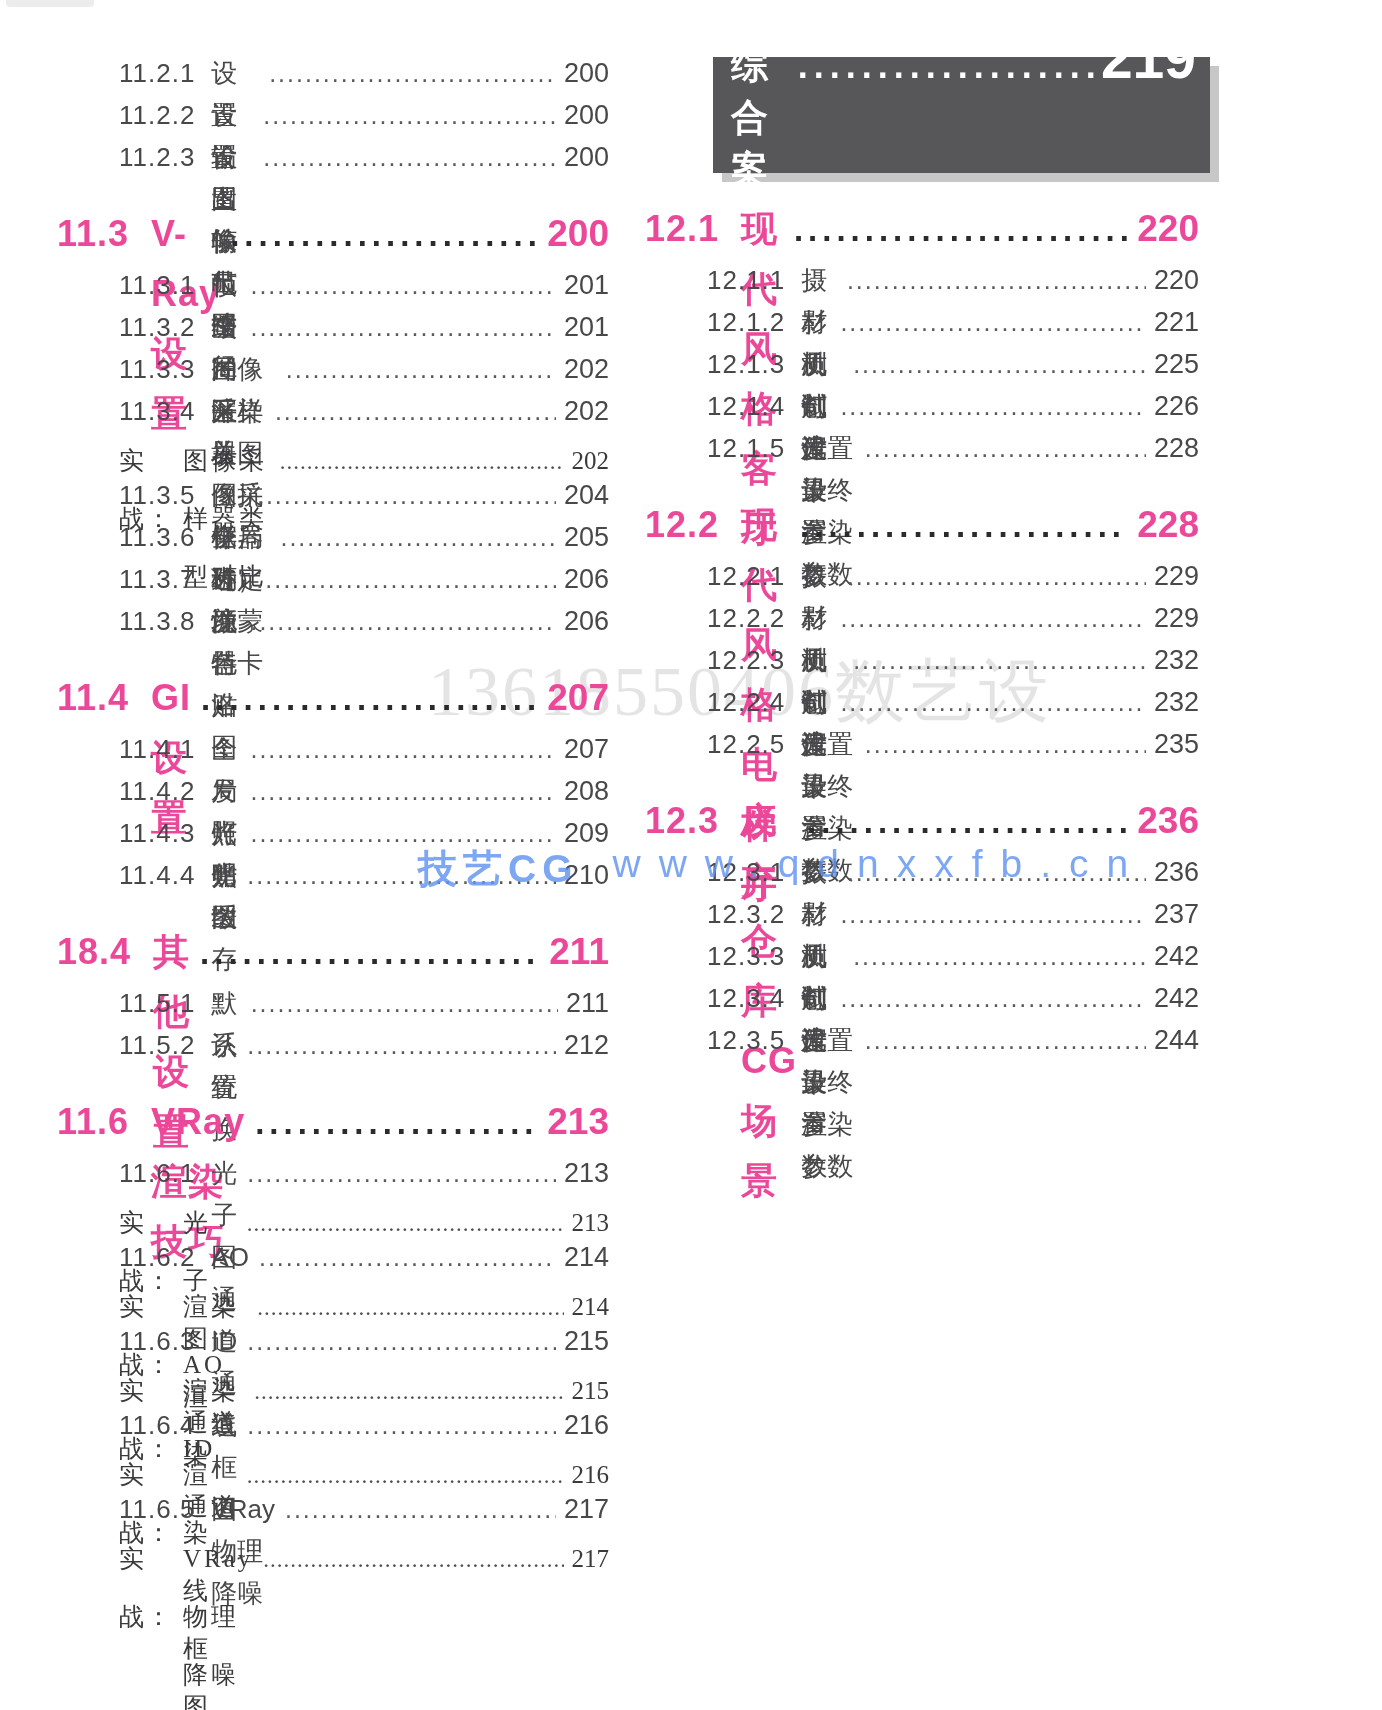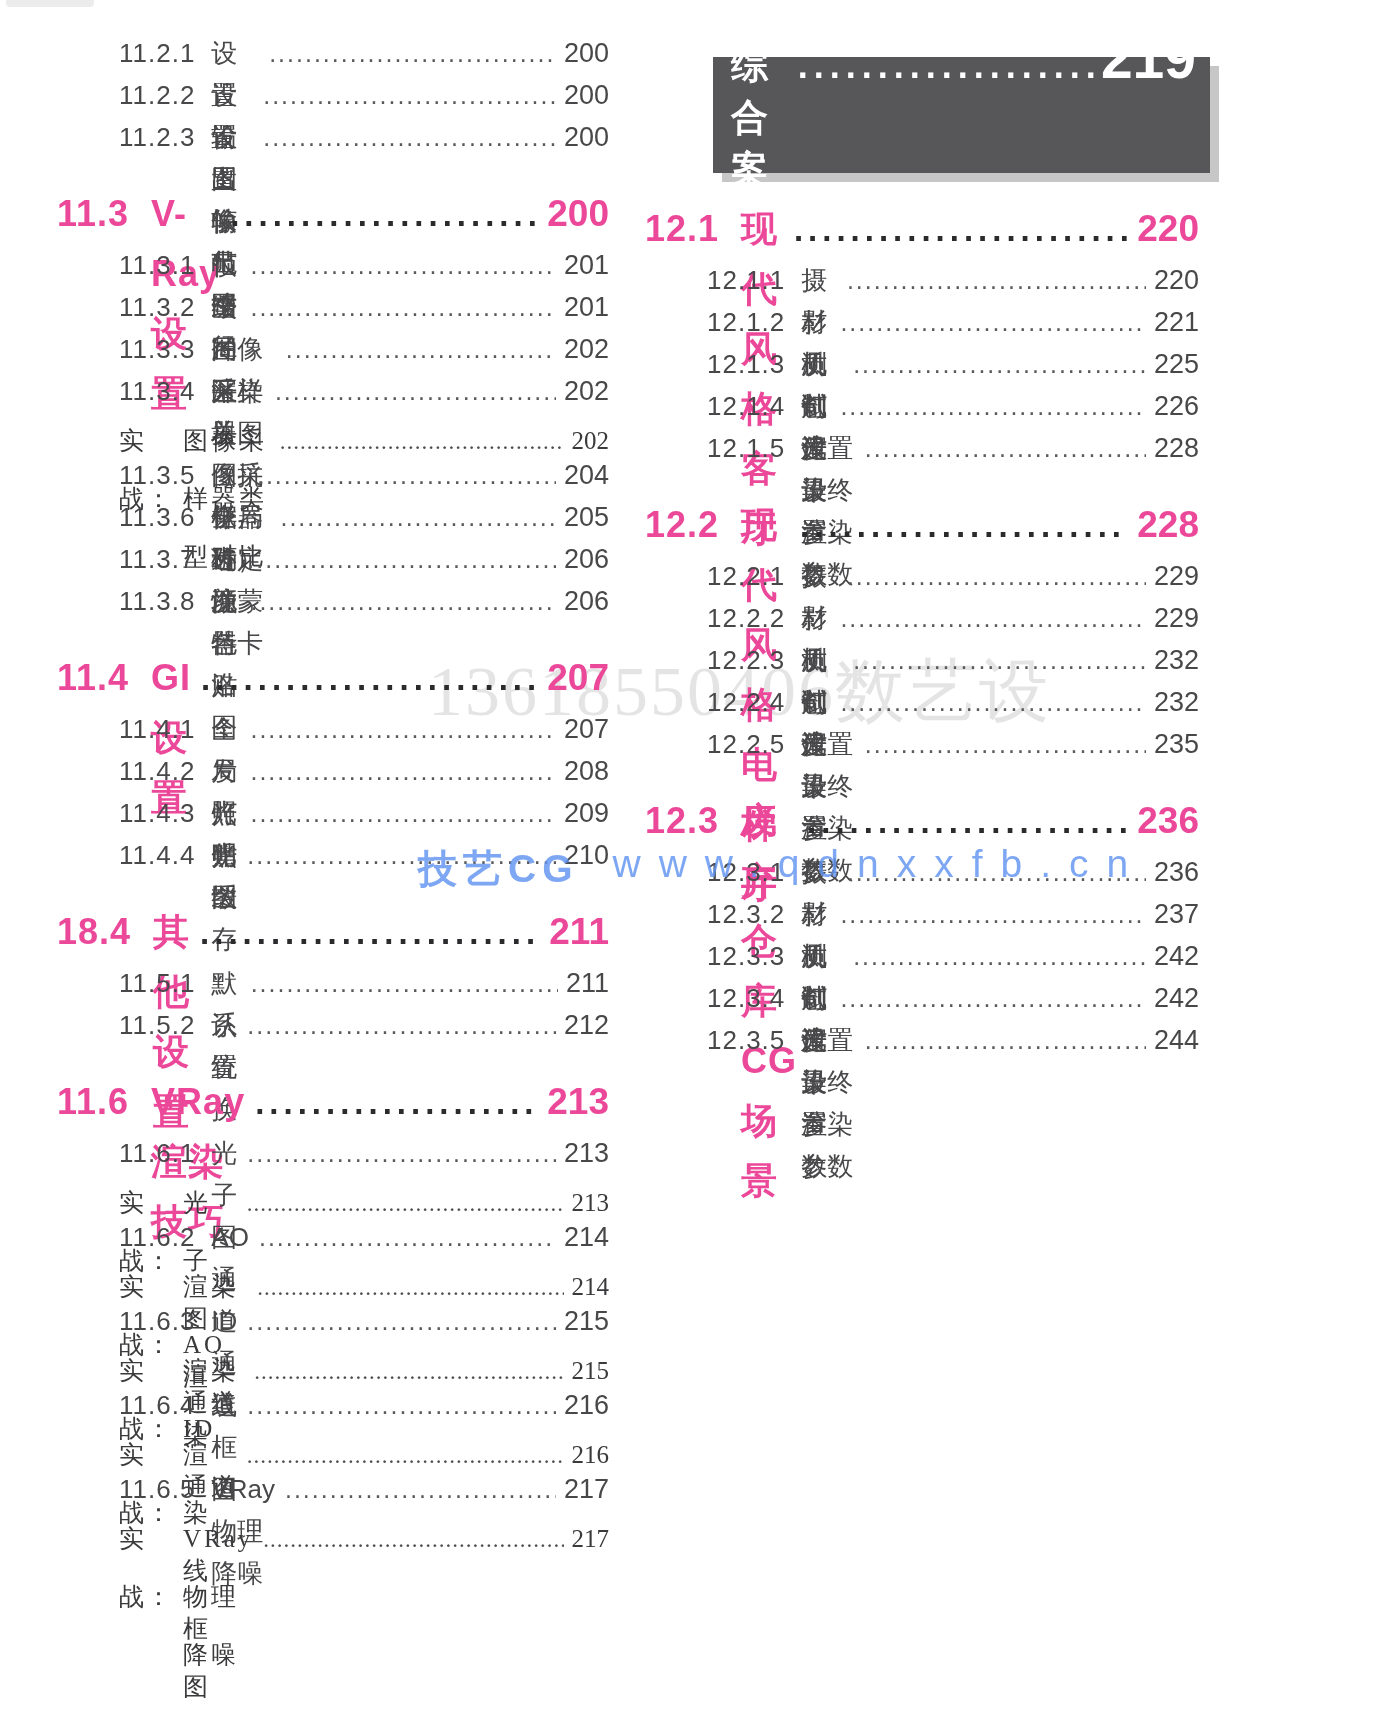--- a/index.html
+++ b/index.html
@@ -6,21 +6,21 @@
   body{
     width:1382px;height:1710px;background:#ffffff;position:relative;overflow:hidden;
     font-family:"Liberation Sans","DejaVu Sans",sans-serif;
     -webkit-font-smoothing:antialiased;
   }
   .page{position:absolute;inset:0;}
   .corner-smudge{position:absolute;left:6px;top:0;width:88px;height:7px;background:#ececec;border-radius:0 0 4px 4px;}
 
   
   .col{position:absolute;top:0;z-index:2;}
-  .col-left{left:57px;width:552px;padding-top:32px;}
+  .col-left{left:57px;width:552px;padding-top:52px;}
   .col-right{left:645px;width:554px;}
 
   
   .row{display:flex;align-items:baseline;}
   .row .lead{flex:1 1 auto;overflow:hidden;white-space:nowrap;margin:0 8px 0 10px;}
   .row .lead::after{content:"..........................................................................................................................";}
 
   
   .entry{height:42px;line-height:42px;font-size:26px;color:#48484a;padding-left:62px;}
   .entry .num{margin-right:16px;letter-spacing:1px;}

